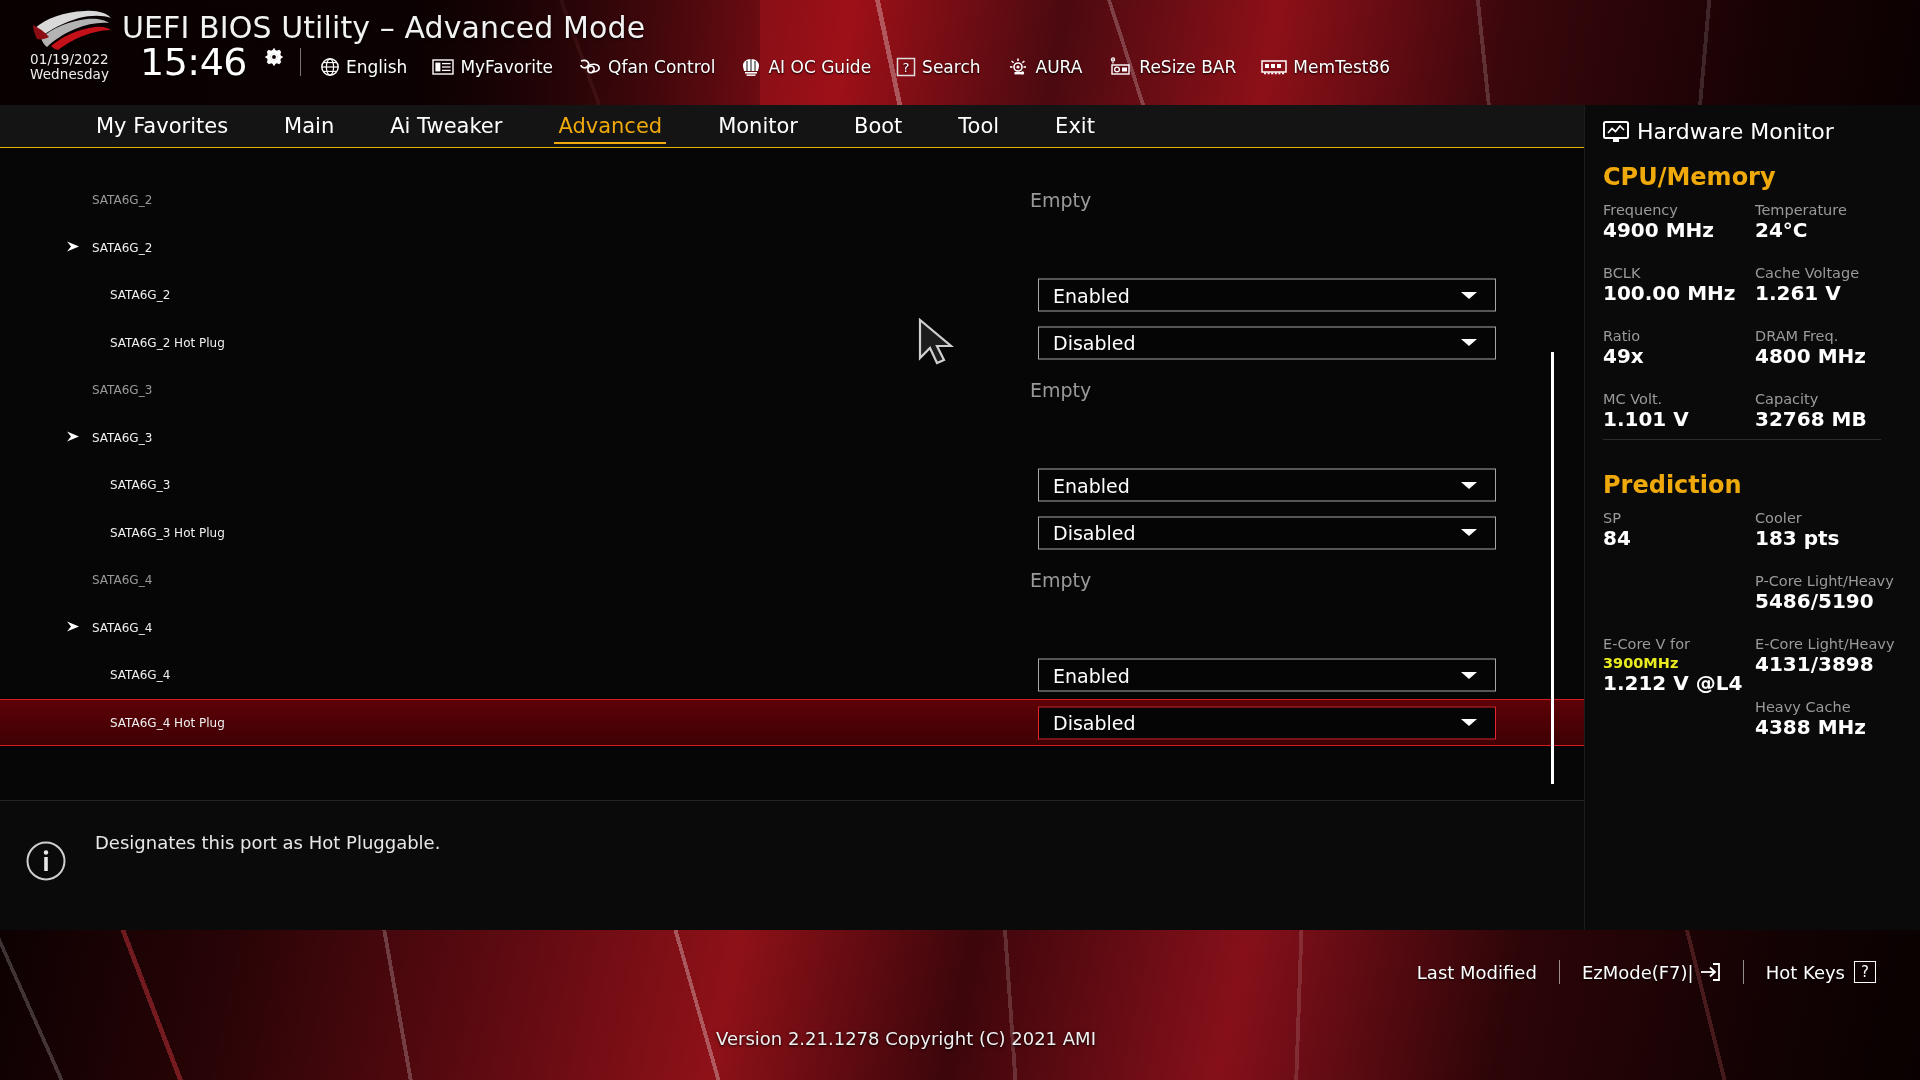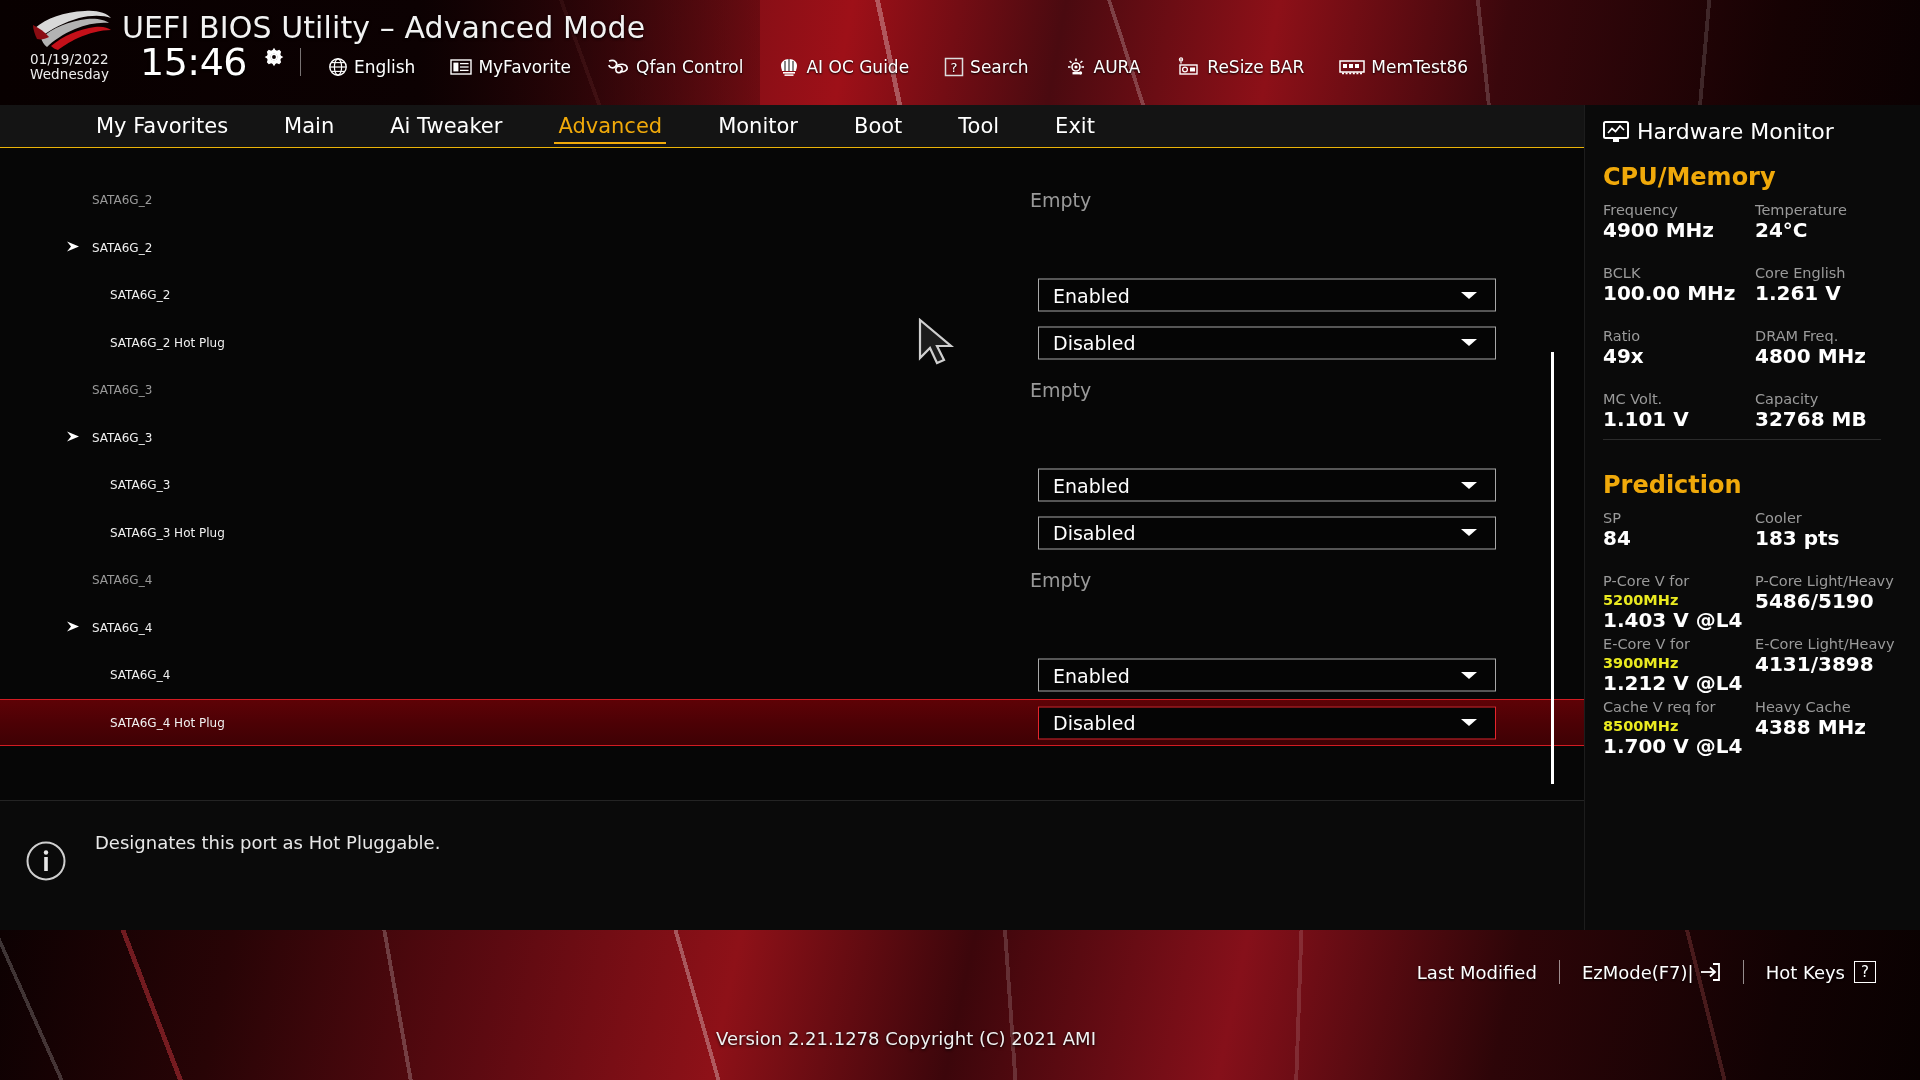--- a/index.html
+++ b/index.html
@@ -43,21 +43,21 @@
   .datebox{ position:absolute; left:30px; top:52px; line-height:15px; }
   .datebox div{ font-size:13.5px; color:#ededed; letter-spacing:.1px; }
   .clock{
     position:absolute; left:140px; top:43px;
     font-size:38px; color:#fff; letter-spacing:-.5px; line-height:38px;
     text-shadow:0 1px 3px #000;
   }
   .gear-ico{ position:absolute; left:263px; top:46px; width:22px; height:22px; }
   .vsep{ position:absolute; top:48px; width:1px; height:28px; background:rgba(255,255,255,.45); }
 
-  .toolitems{ position:absolute; left:328px; top:52px; height:30px; display:flex; align-items:center; gap:14px; }
+  .toolitems{ position:absolute; left:320px; top:52px; height:30px; display:flex; align-items:center; gap:4px; }
   .tool{
     display:flex; align-items:center; gap:6px;
     font-size:17px; color:#fff; white-space:nowrap;
     padding:0 11px 0 0; margin-right:10px;
     text-shadow:0 1px 2px #000;
   }
   .tool svg{ display:block; }
 
   
   .menubar{
@@ -411,21 +411,21 @@
       </div>
       <div class="hw-cell" style="left: 170px; top: 96px;">
         <div class="hw-k">Temperature</div>
         <div class="hw-v">24°C</div>
       </div>
       <div class="hw-cell" style="left: 18px; top: 159px;">
         <div class="hw-k">BCLK</div>
         <div class="hw-v">100.00 MHz</div>
       </div>
       <div class="hw-cell" style="left: 170px; top: 159px;">
-        <div class="hw-k">Core English</div>
+        <div class="hw-k">Cache Voltage</div>
         <div class="hw-v">1.261 V</div>
       </div>
       <div class="hw-cell" style="left: 18px; top: 222px;">
         <div class="hw-k">Ratio</div>
         <div class="hw-v">49x</div>
       </div>
       <div class="hw-cell" style="left: 170px; top: 222px;">
         <div class="hw-k">DRAM Freq.</div>
         <div class="hw-v">4800 MHz</div>
       </div>
@@ -440,39 +440,31 @@
       <div class="hw-divider" style="top: 334px;"></div>
       <div class="hw-section" style="top: 366px;">Prediction</div>
       <div class="hw-cell" style="left: 18px; top: 404px;">
         <div class="hw-k">SP</div>
         <div class="hw-v">84</div>
       </div>
       <div class="hw-cell" style="left: 170px; top: 404px;">
         <div class="hw-k">Cooler</div>
         <div class="hw-v">183 pts</div>
       </div>
-      <div class="hw-cell" style="left: 18px; top: 467px;">
-        <div class="hw-k"><span>P-Core V for </span><span class="hi">5200MHz</span></div>
-        <div class="hw-v">1.403 V @L4</div>
-      </div>
       <div class="hw-cell" style="left: 170px; top: 467px;">
         <div class="hw-k">P-Core Light/Heavy</div>
         <div class="hw-v">5486/5190</div>
       </div>
       <div class="hw-cell" style="left: 18px; top: 530px;">
         <div class="hw-k"><span>E-Core V for </span><span class="hi">3900MHz</span></div>
         <div class="hw-v">1.212 V @L4</div>
       </div>
       <div class="hw-cell" style="left: 170px; top: 530px;">
         <div class="hw-k">E-Core Light/Heavy</div>
         <div class="hw-v">4131/3898</div>
-      </div>
-      <div class="hw-cell" style="left: 18px; top: 593px;">
-        <div class="hw-k"><span>Cache V req for </span><span class="hi">8500MHz</span></div>
-        <div class="hw-v">1.700 V @L4</div>
       </div>
       <div class="hw-cell" style="left: 170px; top: 593px;">
         <div class="hw-k">Heavy Cache</div>
         <div class="hw-v">4388 MHz</div>
       </div>
     </div>
 
   <div class="footer">
     <div class="foot-links">
       <div class="foot-link">

